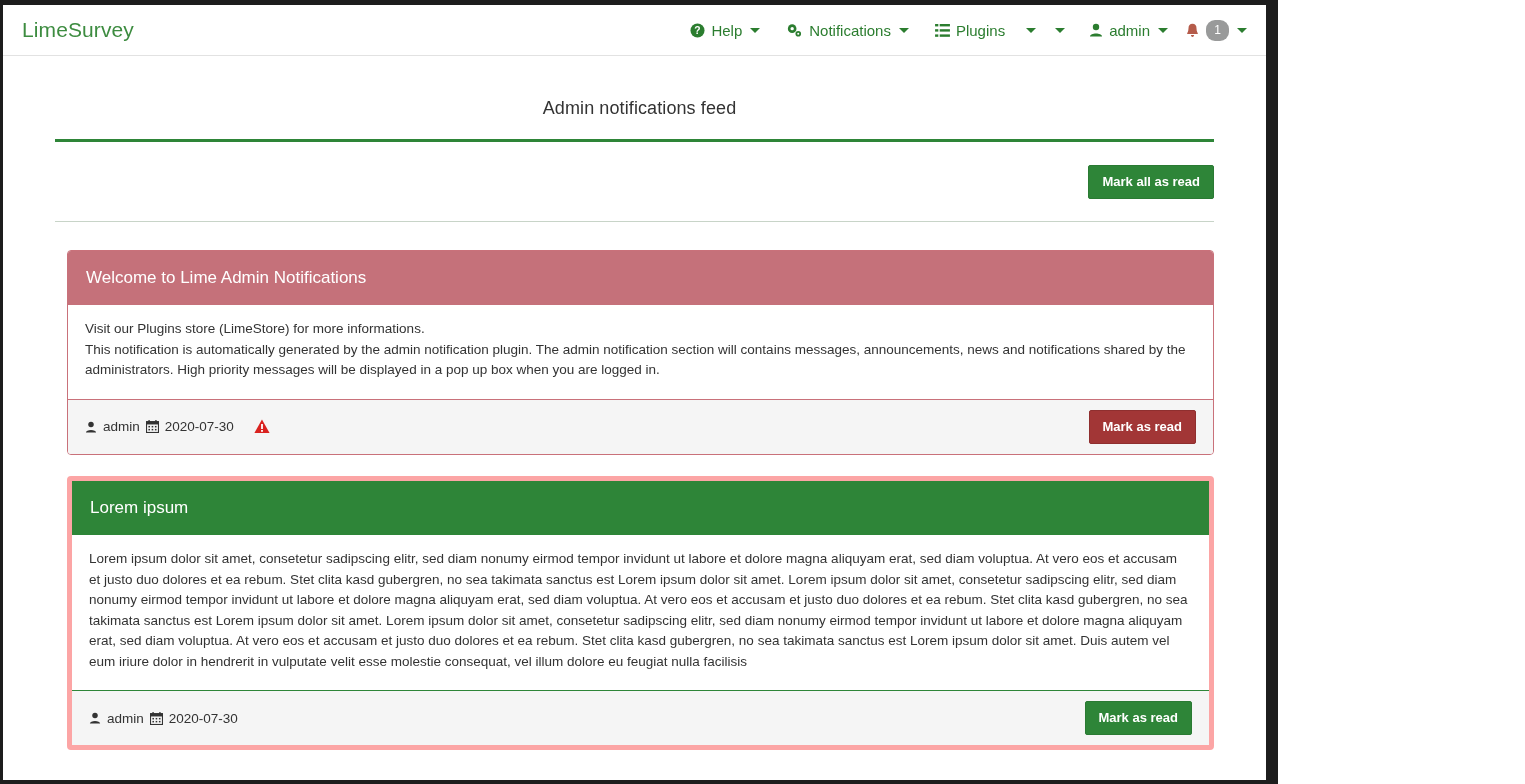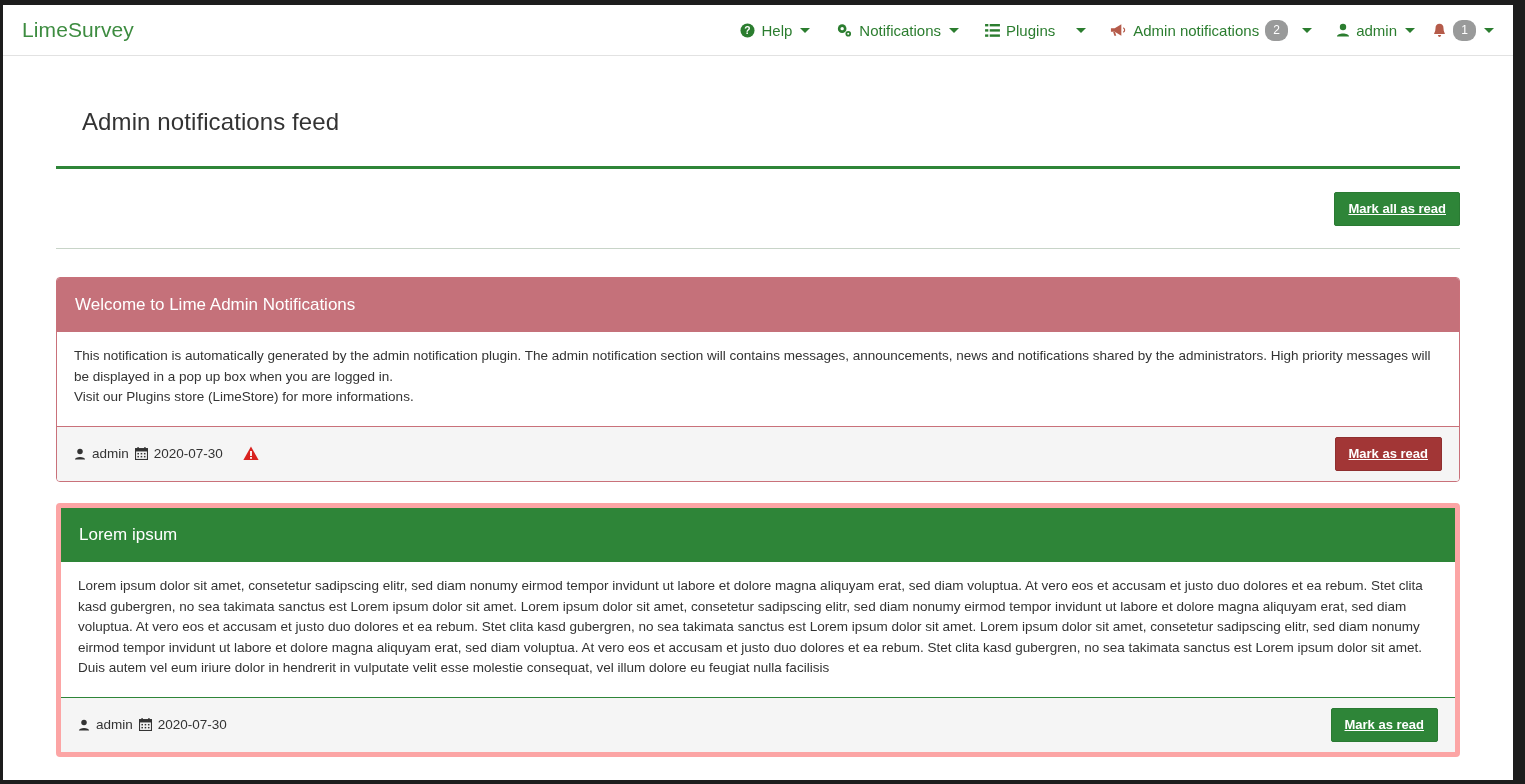--- a/index.html
+++ b/index.html
@@ -11,21 +11,21 @@
     height: 784px;
     background: #ffffff;
     font-family: "Liberation Sans", sans-serif;
     font-size: 14px;
     color: #333333;
     overflow: hidden;
   }
   .browser-frame {
     position: absolute;
     top: 0; left: 0;
-    width: 1525px;
+    width: 1278px;
     height: 784px;
     box-sizing: border-box;
     border-top: 5px solid #1d1d1d;
     border-right: 12px solid #1d1d1d;
     border-bottom: 4px solid #1d1d1d;
     border-left: 3px solid #1d1d1d;
     background: #ffffff;
   }
   .viewport {
     position: relative;
@@ -109,26 +109,27 @@
   .page {
     padding: 0 24px;
   }
   .page-inner {
     max-width: 1460px;
     margin: 0 auto;
     padding: 0 28px;
     box-sizing: border-box;
   }
   .page-title {
-    font-size: 24px;
+    font-size: 18px;
     color: #333333;
     font-weight: normal;
-    margin: 16px;
+    margin: 6px;
     padding: 36px 0 14px 10px;
     letter-spacing: .1px;
+    text-align: center;
   }
   .title-rule {
     border: 0;
     border-top: 3px solid #2e8538;
     margin: 0 0 0 0;
   }
   .toolbar {
     display: flex;
     justify-content: flex-end;
     align-items: center;
@@ -145,41 +146,41 @@
     display: inline-block;
     border: 1px solid transparent;
     border-radius: 2px;
     font-size: 13px;
     font-weight: bold;
     color: #ffffff;
     padding: 8px 13px;
     line-height: 1.25;
     cursor: pointer;
     white-space: nowrap;
-    text-decoration: underline;
   }
   .btn-success {
     background: #2e8538;
     border-color: #2a7a33;
   }
   .btn-danger {
     background: #a23636;
     border-color: #8f2f2f;
   }
 
   
   .panels {
     padding-top: 28px;
   }
   .panel {
     border-radius: 4px;
     margin-bottom: 21px;
     overflow: hidden;
     background: #ffffff;
     box-sizing: border-box;
+    margin-left: 12px;
   }
   .panel-danger {
     border: 1px solid #c9717a;
   }
   .panel-success {
     border: 5px solid #fca5a5;
   }
   .panel-heading {
     padding: 17px 18px;
     font-size: 17px;
@@ -268,31 +269,20 @@
                   <rect x="5" y="11.2" width="11" height="2.6"></rect>
             </g>
           </svg>
         </span>
         <span>Plugins</span>
       </div>
       <div class="caret-sep">
         <span class="caret"></span>
       </div>
 
-      <div class="nav-item notif">
-        <span class="ni-icon megaphone">
-          <svg width="17" height="14" viewBox="0 0 18 14">
-            <path d="M1 5.2 L1 8.8 L5 8.8 L12 13 L12 1 L5 5.2 Z" fill="#b55b4a"></path>
-            <path d="M3.4 9 L4.6 13 L6.6 13 L5.4 9 Z" fill="#b55b4a"></path>
-            <path d="M14 4.6 C16 5.6 16 8.4 14 9.4" stroke="#b55b4a" stroke-width="1.3" fill="none"></path>
-          </svg>
-        </span>
-        <span>Admin notifications</span>
-        <span class="badge-grey">2</span>
-      </div>
       <div class="caret-sep">
         <span class="caret"></span>
       </div>
 
       <div class="nav-item user">
         <span class="ni-icon">
           <svg width="14" height="14" viewBox="0 0 14 14">
             <circle cx="7" cy="4" r="3.2" fill="#2b7d2f"></circle>
             <path d="M1 13.5 C1 9.6 13 9.6 13 13.5 Z" fill="#2b7d2f"></path>
           </svg>
@@ -324,22 +314,22 @@
       <div class="toolbar">
         <button class="btn btn-success">Mark all as read</button>
       </div>
       <hr class="toolbar-rule">
 
       <div class="panels">
 
         <div class="panel panel-danger">
           <div class="panel-heading">Welcome to Lime Admin Notifications</div>
           <div class="panel-body">
+            <p>Visit our Plugins store (LimeStore) for more informations.</p>
             <p>This notification is automatically generated by the admin notification plugin. The admin notification section will contains messages, announcements, news and notifications shared by the administrators. High priority messages will be displayed in a pop up box when you are logged in.</p>
-            <p>Visit our Plugins store (LimeStore) for more informations.</p>
           </div>
           <div class="panel-footer">
             <div class="meta">
               <span class="icon">
                 <svg width="12" height="12" viewBox="0 0 14 14">
                   <circle cx="7" cy="4" r="3.2" fill="#333333"></circle>
                   <path d="M1 13.5 C1 9.6 13 9.6 13 13.5 Z" fill="#333333"></path>
                 </svg>
               </span>
               <span>admin</span>

